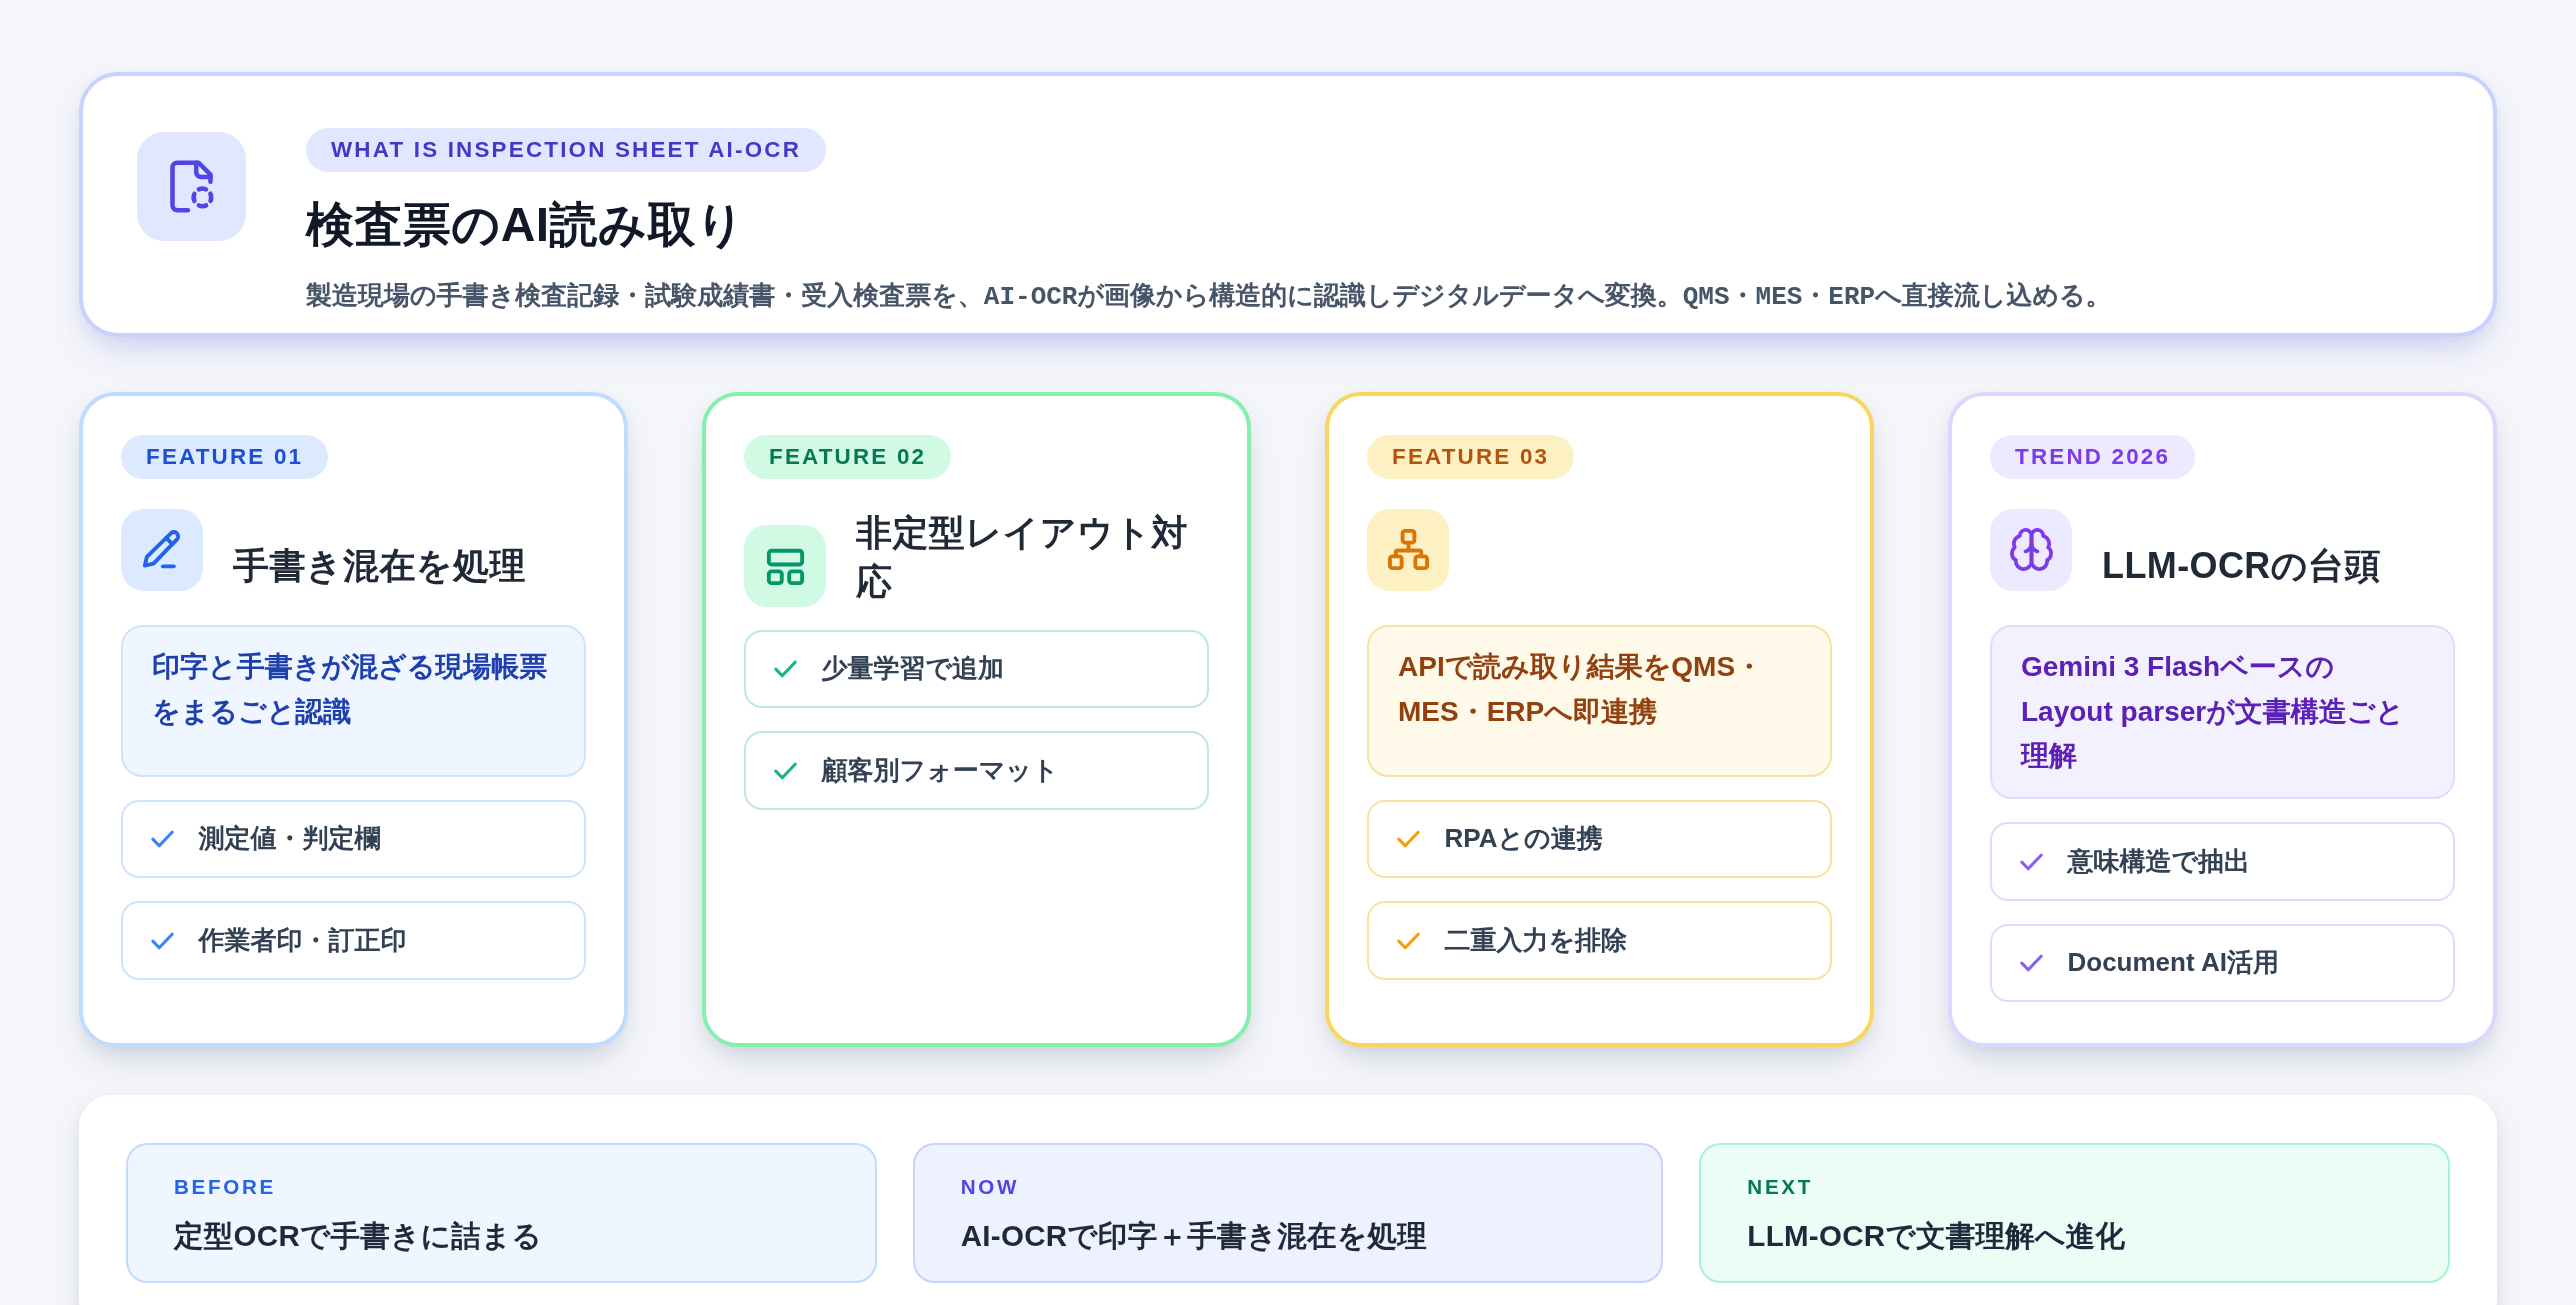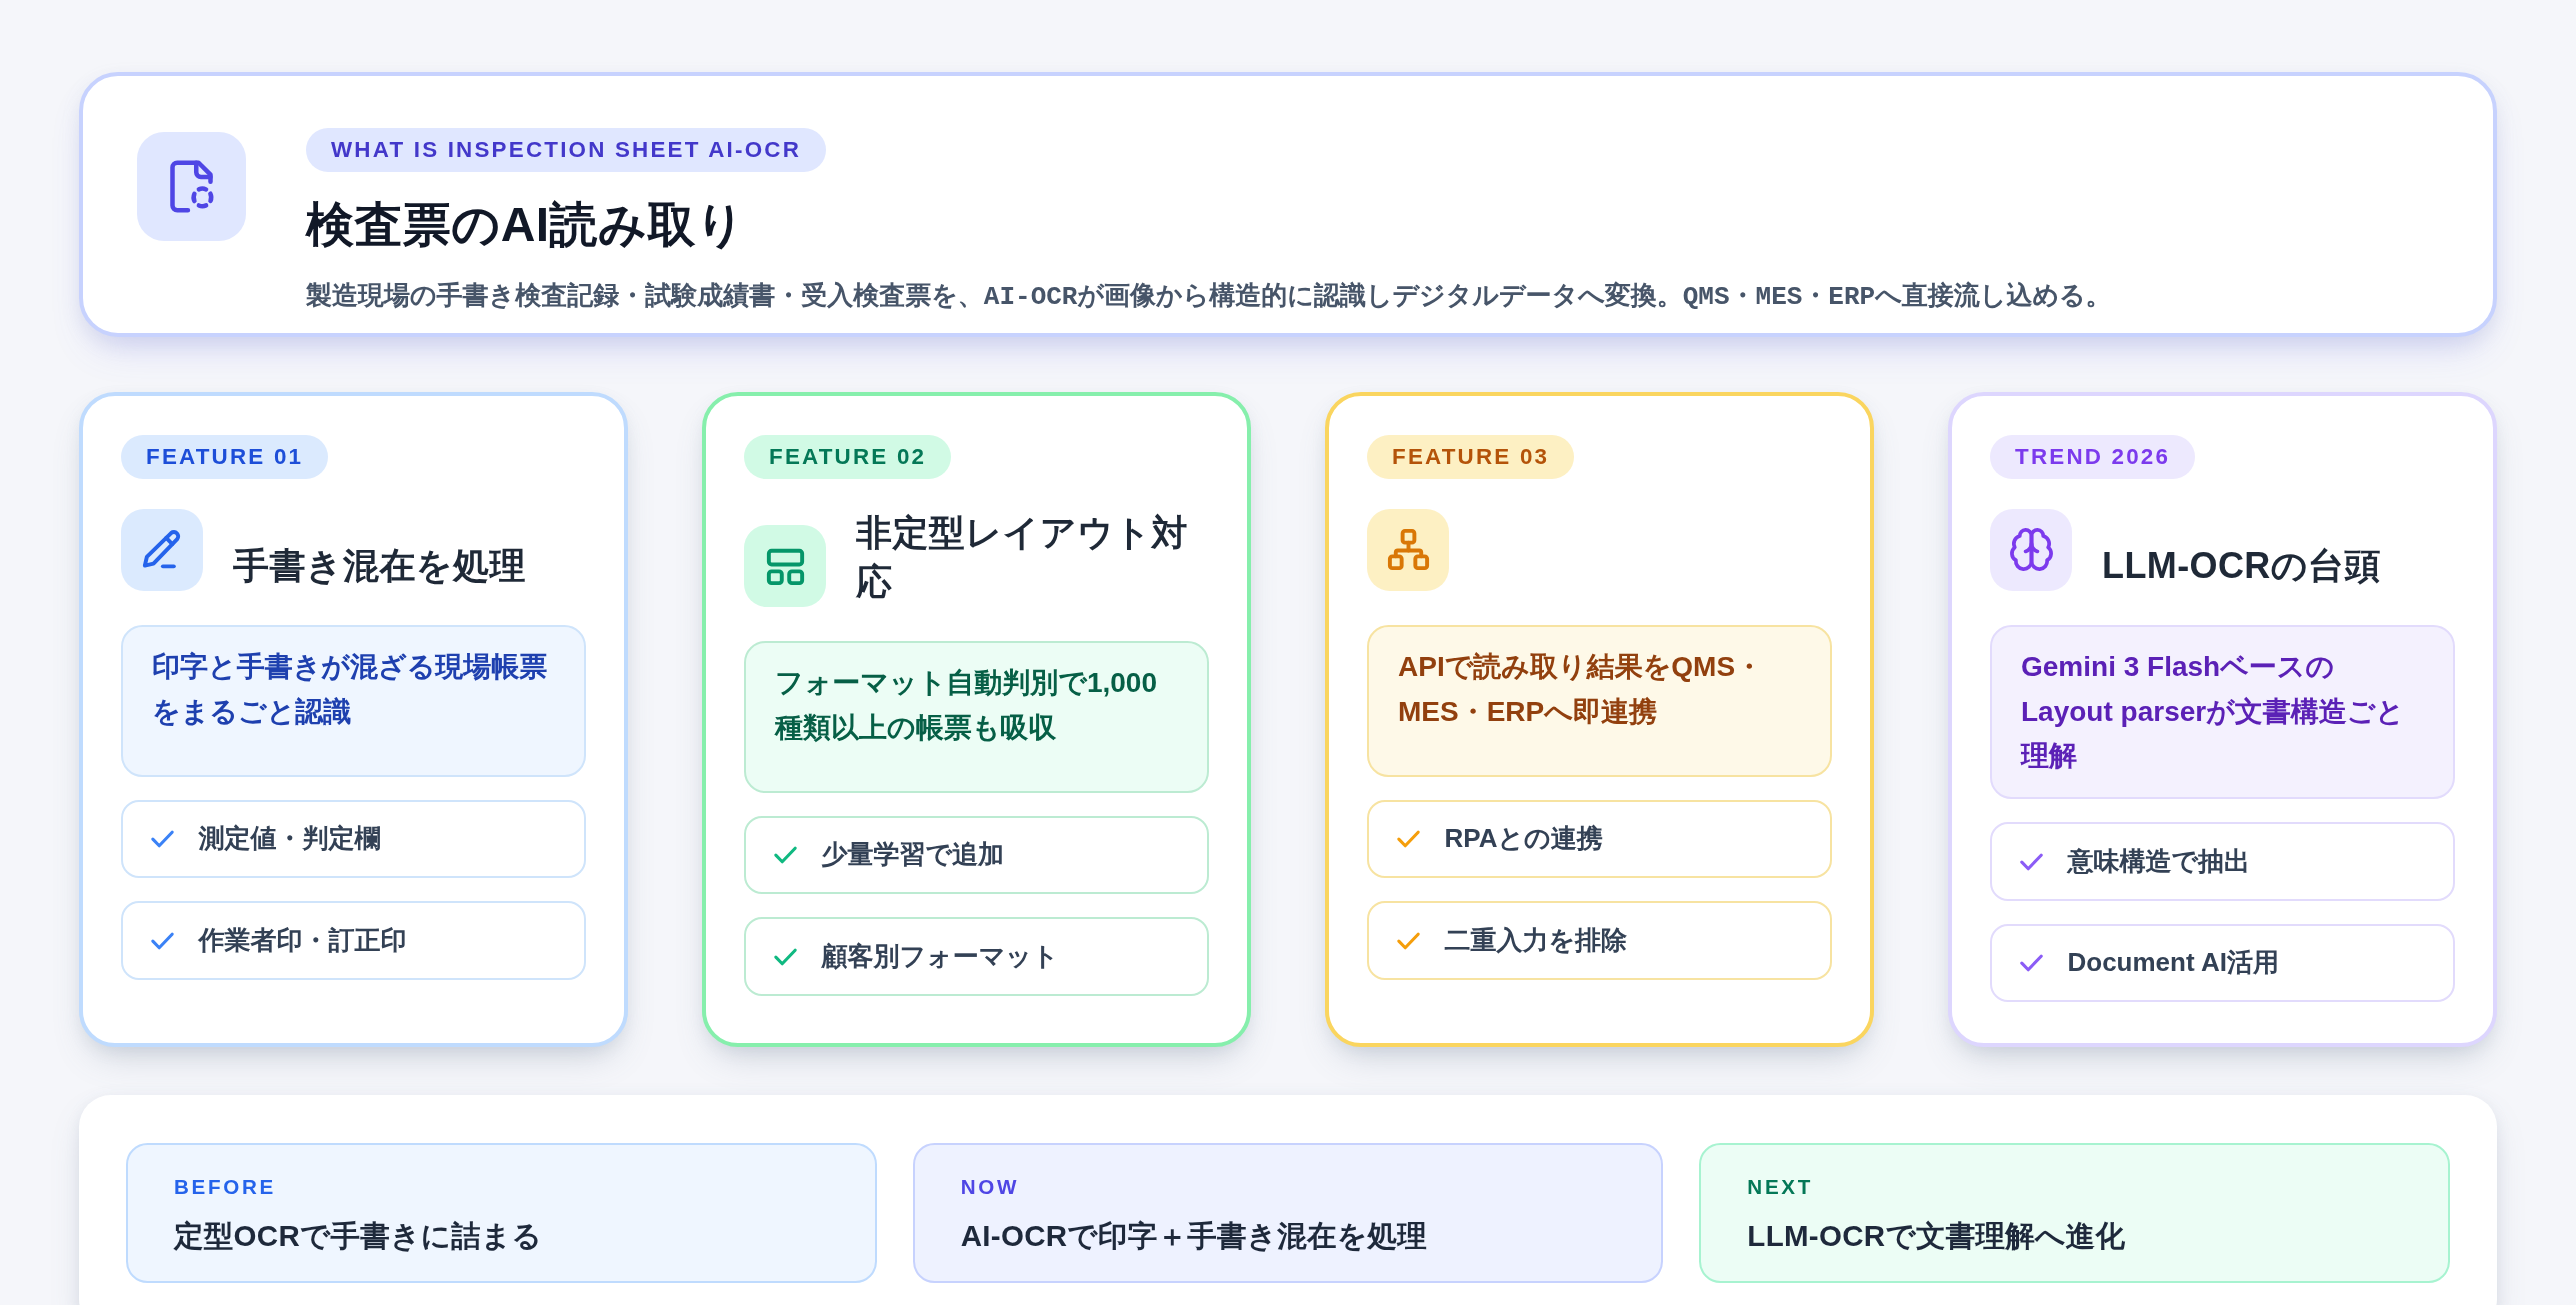--- a/index.html
+++ b/index.html
@@ -158,21 +158,20 @@
       <div class="feature-head">
         <div class="icon-tile">
           <svg viewBox="0 0 24 24" fill="none" stroke="currentColor" stroke-width="2" stroke-linecap="round" stroke-linejoin="round">
             <rect x="3.5" y="4.5" width="17" height="7" rx="1.4"></rect>
             <rect x="3.5" y="15" width="6.6" height="6" rx="1.4"></rect>
             <rect x="13.9" y="15" width="6.6" height="6" rx="1.4"></rect>
           </svg>
         </div>
         <h2 class="feature-title">非定型レイアウト対応</h2>
       </div>
-      <div class="highlight">フォーマット自動判別で1,000種類以上の帳票も吸収</div>
       <div class="check-row">
         <span class="check-glyph">
           <svg viewBox="0 0 24 24" fill="none" stroke="currentColor" stroke-width="2.6" stroke-linecap="round" stroke-linejoin="round">
               <path d="M4 12.6 9.3 18 20 6.8"></path>
             </svg>
         </span>
         <span class="check-label">少量学習で追加</span>
       </div>
       <div class="check-row">
         <span class="check-glyph">

